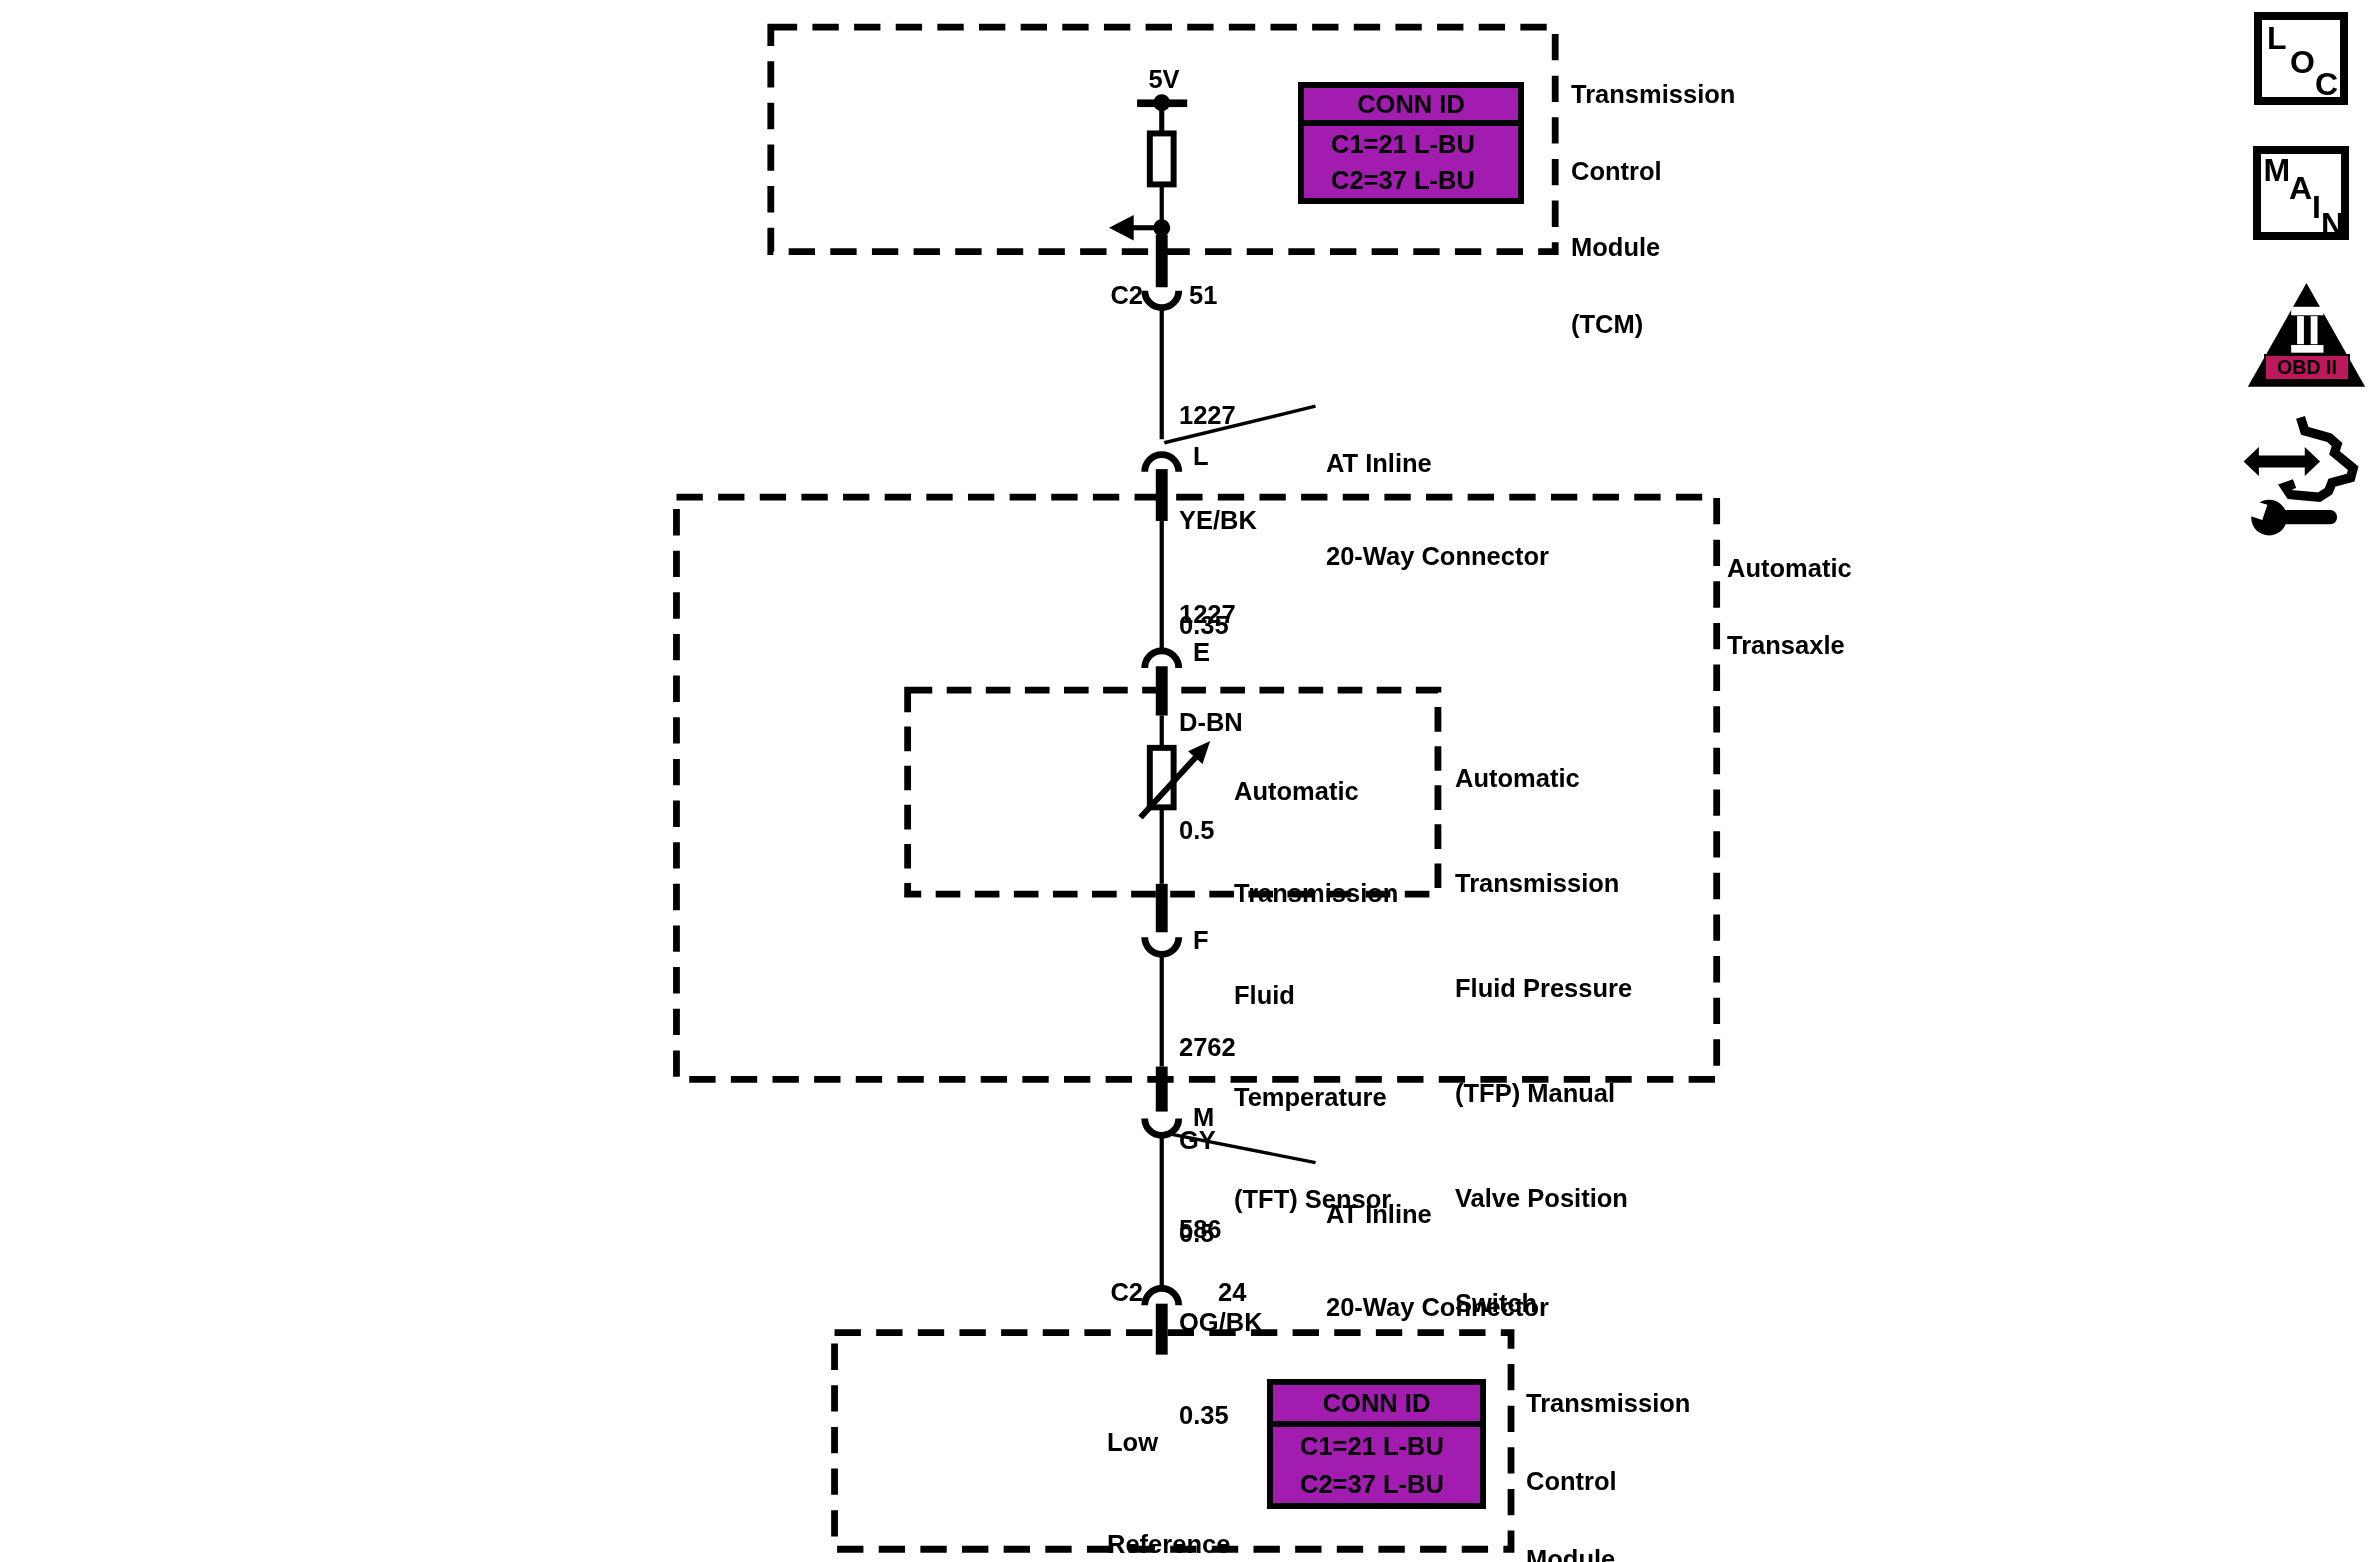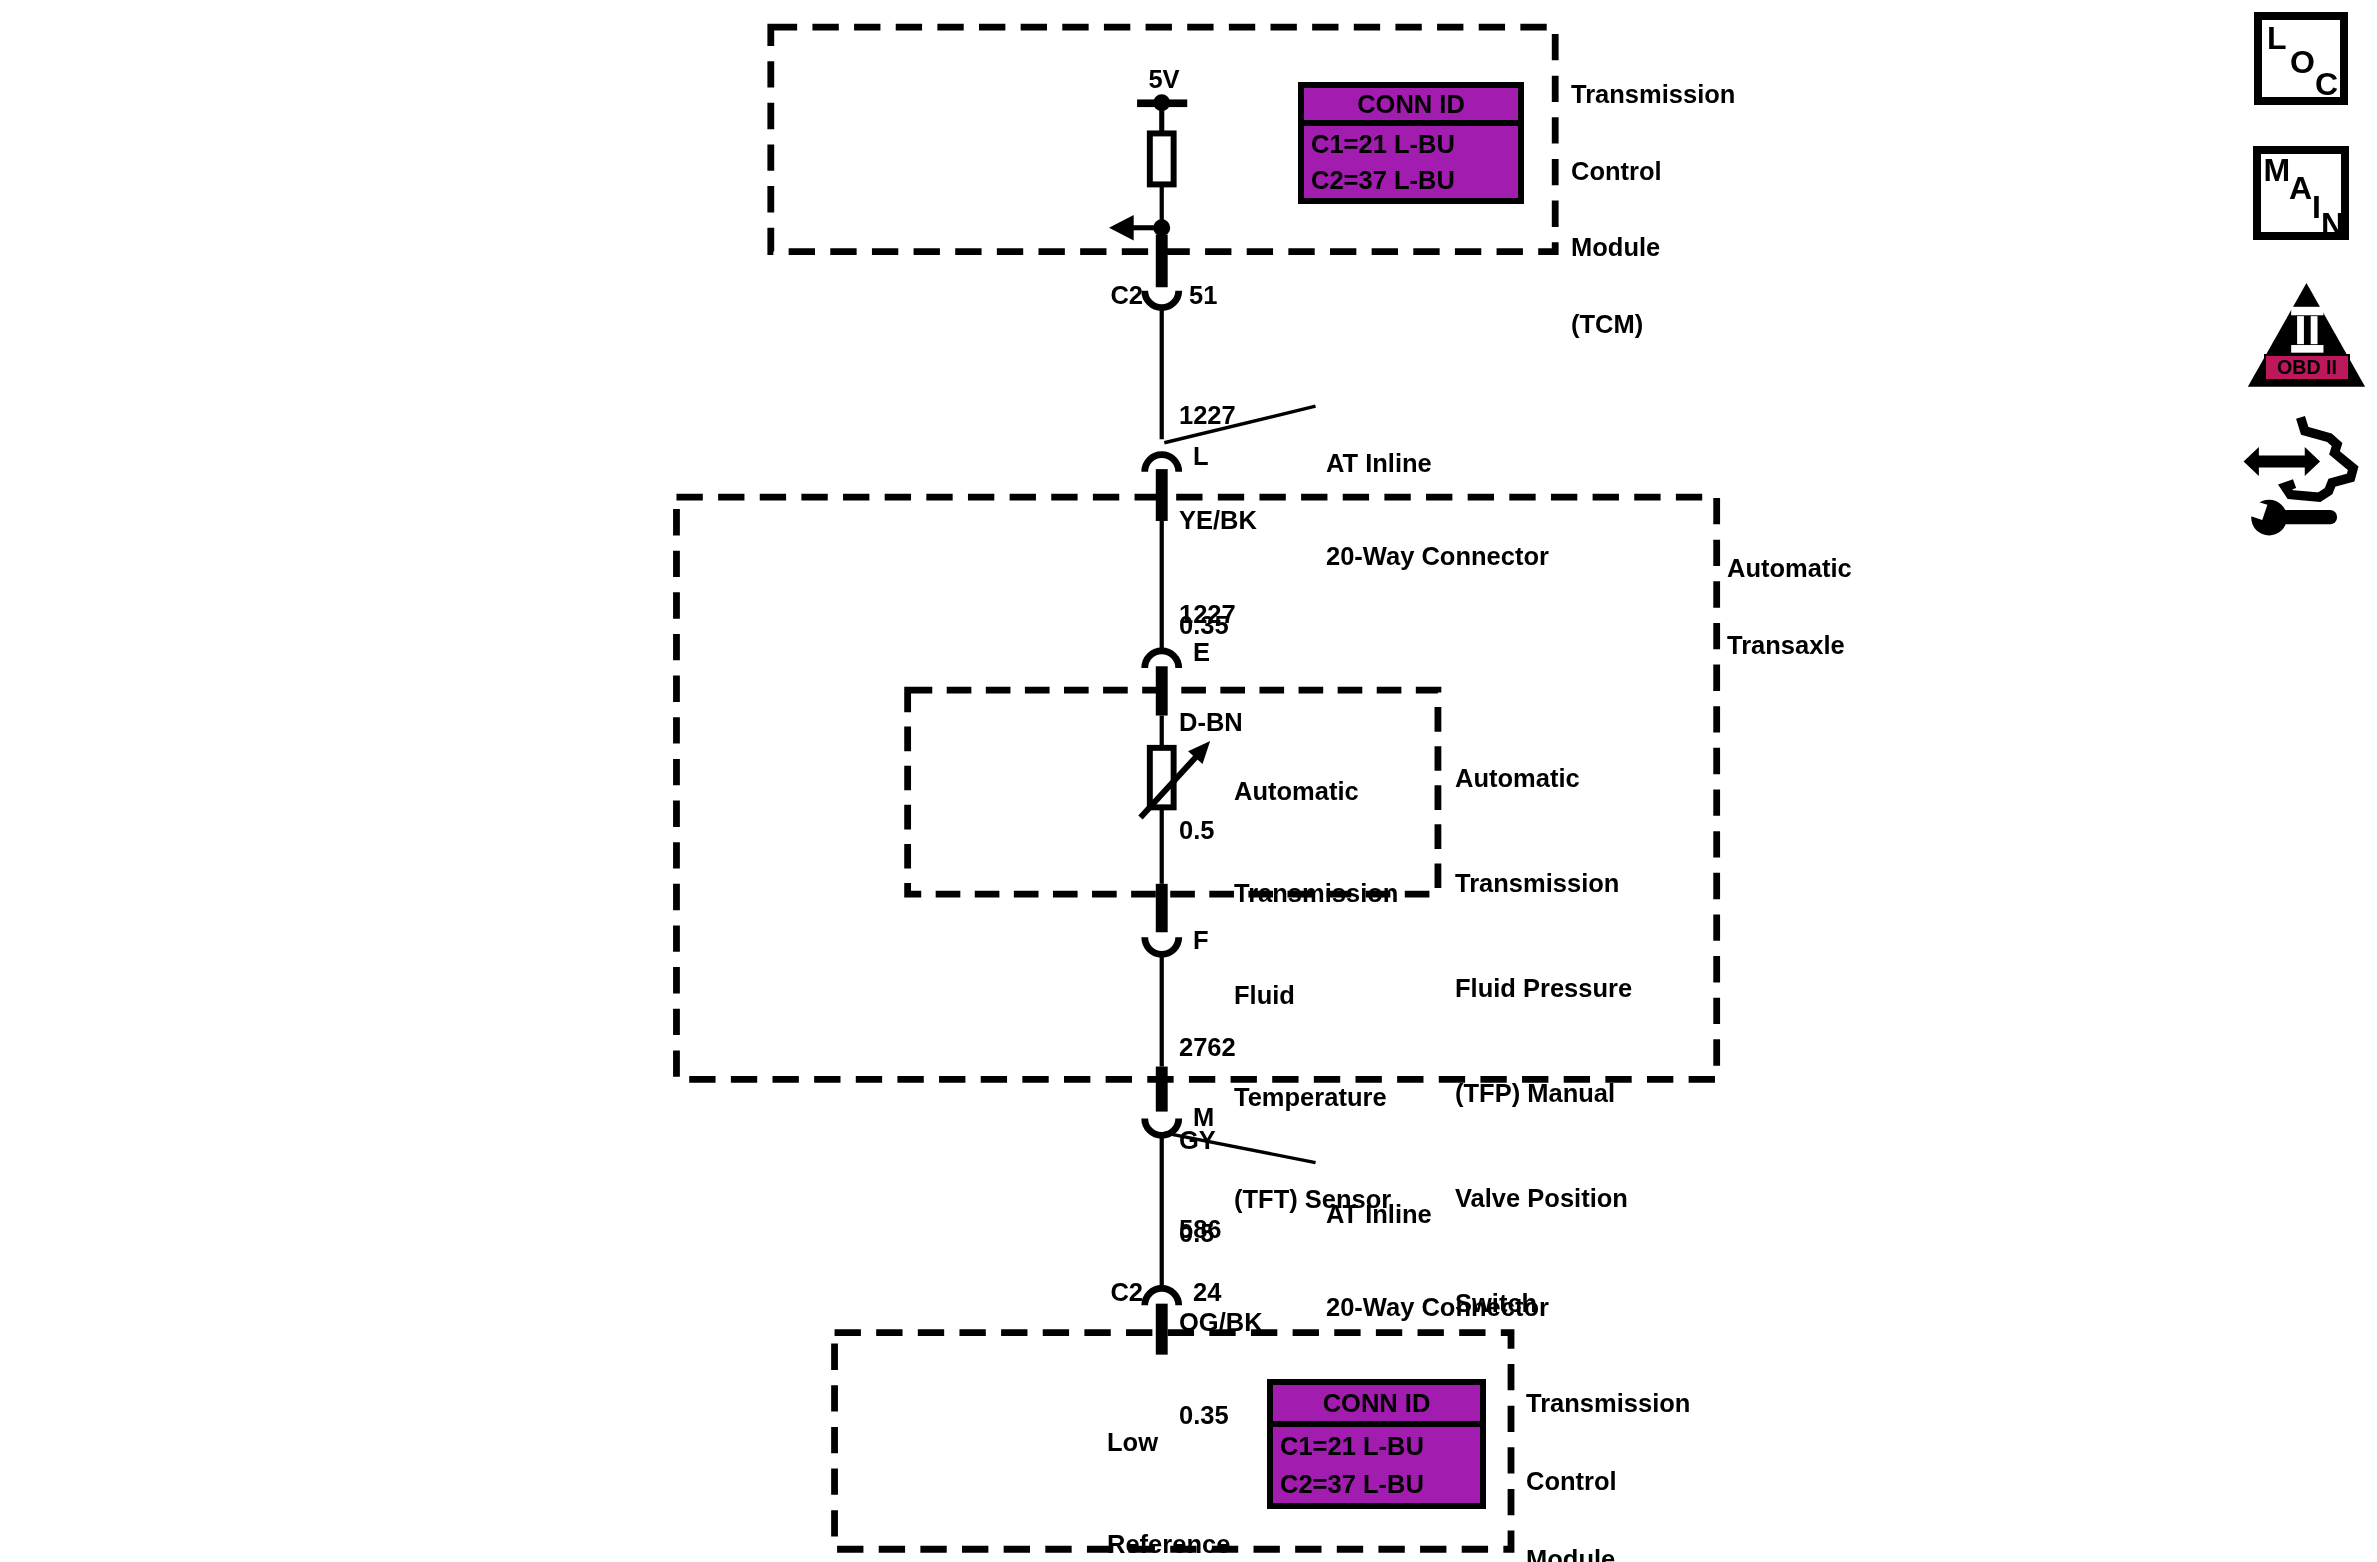--- a/index.html
+++ b/index.html
@@ -7,21 +7,21 @@
     position:relative;width:2377px;height:1562px;background:#ffffff;
     font-family:"Liberation Sans",sans-serif;font-weight:bold;color:#000;
     overflow:hidden;
   }
   #art{position:absolute;left:0;top:0;}
   .lbl{position:absolute;font-size:25.5px;white-space:pre;}
   .rt{text-align:right;}
   .ctr{text-align:center;}
   .conn-table{position:absolute;border:6.8px solid #000;background:#a21caf;font-size:25.5px;}
   .conn-table .hdr{border-bottom:6.8px solid #000;text-align:center;}
-  .conn-table .row{padding-left:7px;}
+  .conn-table .row{padding-left:27px;}
   .icon-box{position:absolute;border:8.5px solid #000;background:#fff;}
   .icon-letter{position:absolute;font-size:32px;line-height:32px;}
   .obd-banner{position:absolute;border:2.6px solid #000;background:#be185d;
     font-size:19.6px;text-align:center;}
 </style>
 </head>
 <body>
 
 <div id="canvas">
 
@@ -196,21 +196,21 @@
     <div>20-Way Connector</div>
   </div>
 
   <div class="lbl" style="left:1179px;top:1152px;line-height:31px;">
     <div>586</div>
     <div>OG/BK</div>
     <div>0.35</div>
   </div>
 
   <div class="lbl rt" style="left:1078px;top:1278px;width:65px;">C2</div>
-  <div class="lbl" style="left:1193px;top:1278px;text-align:center;">24</div>
+  <div class="lbl" style="left:1218px;top:1278px;text-align:center;">24</div>
 
   <div class="lbl" style="left:1107px;top:1357px;line-height:34px;">
     <div>Low</div>
     <div>Reference</div>
   </div>
 
   <div class="conn-table" style="left:1267px;top:1379px;width:207px;">
     <div class="hdr" style="line-height:36px;">CONN ID</div>
     <div class="row" style="line-height:38px;">C1=21 L-BU</div>
     <div class="row" style="line-height:38px;">C2=37 L-BU</div>

